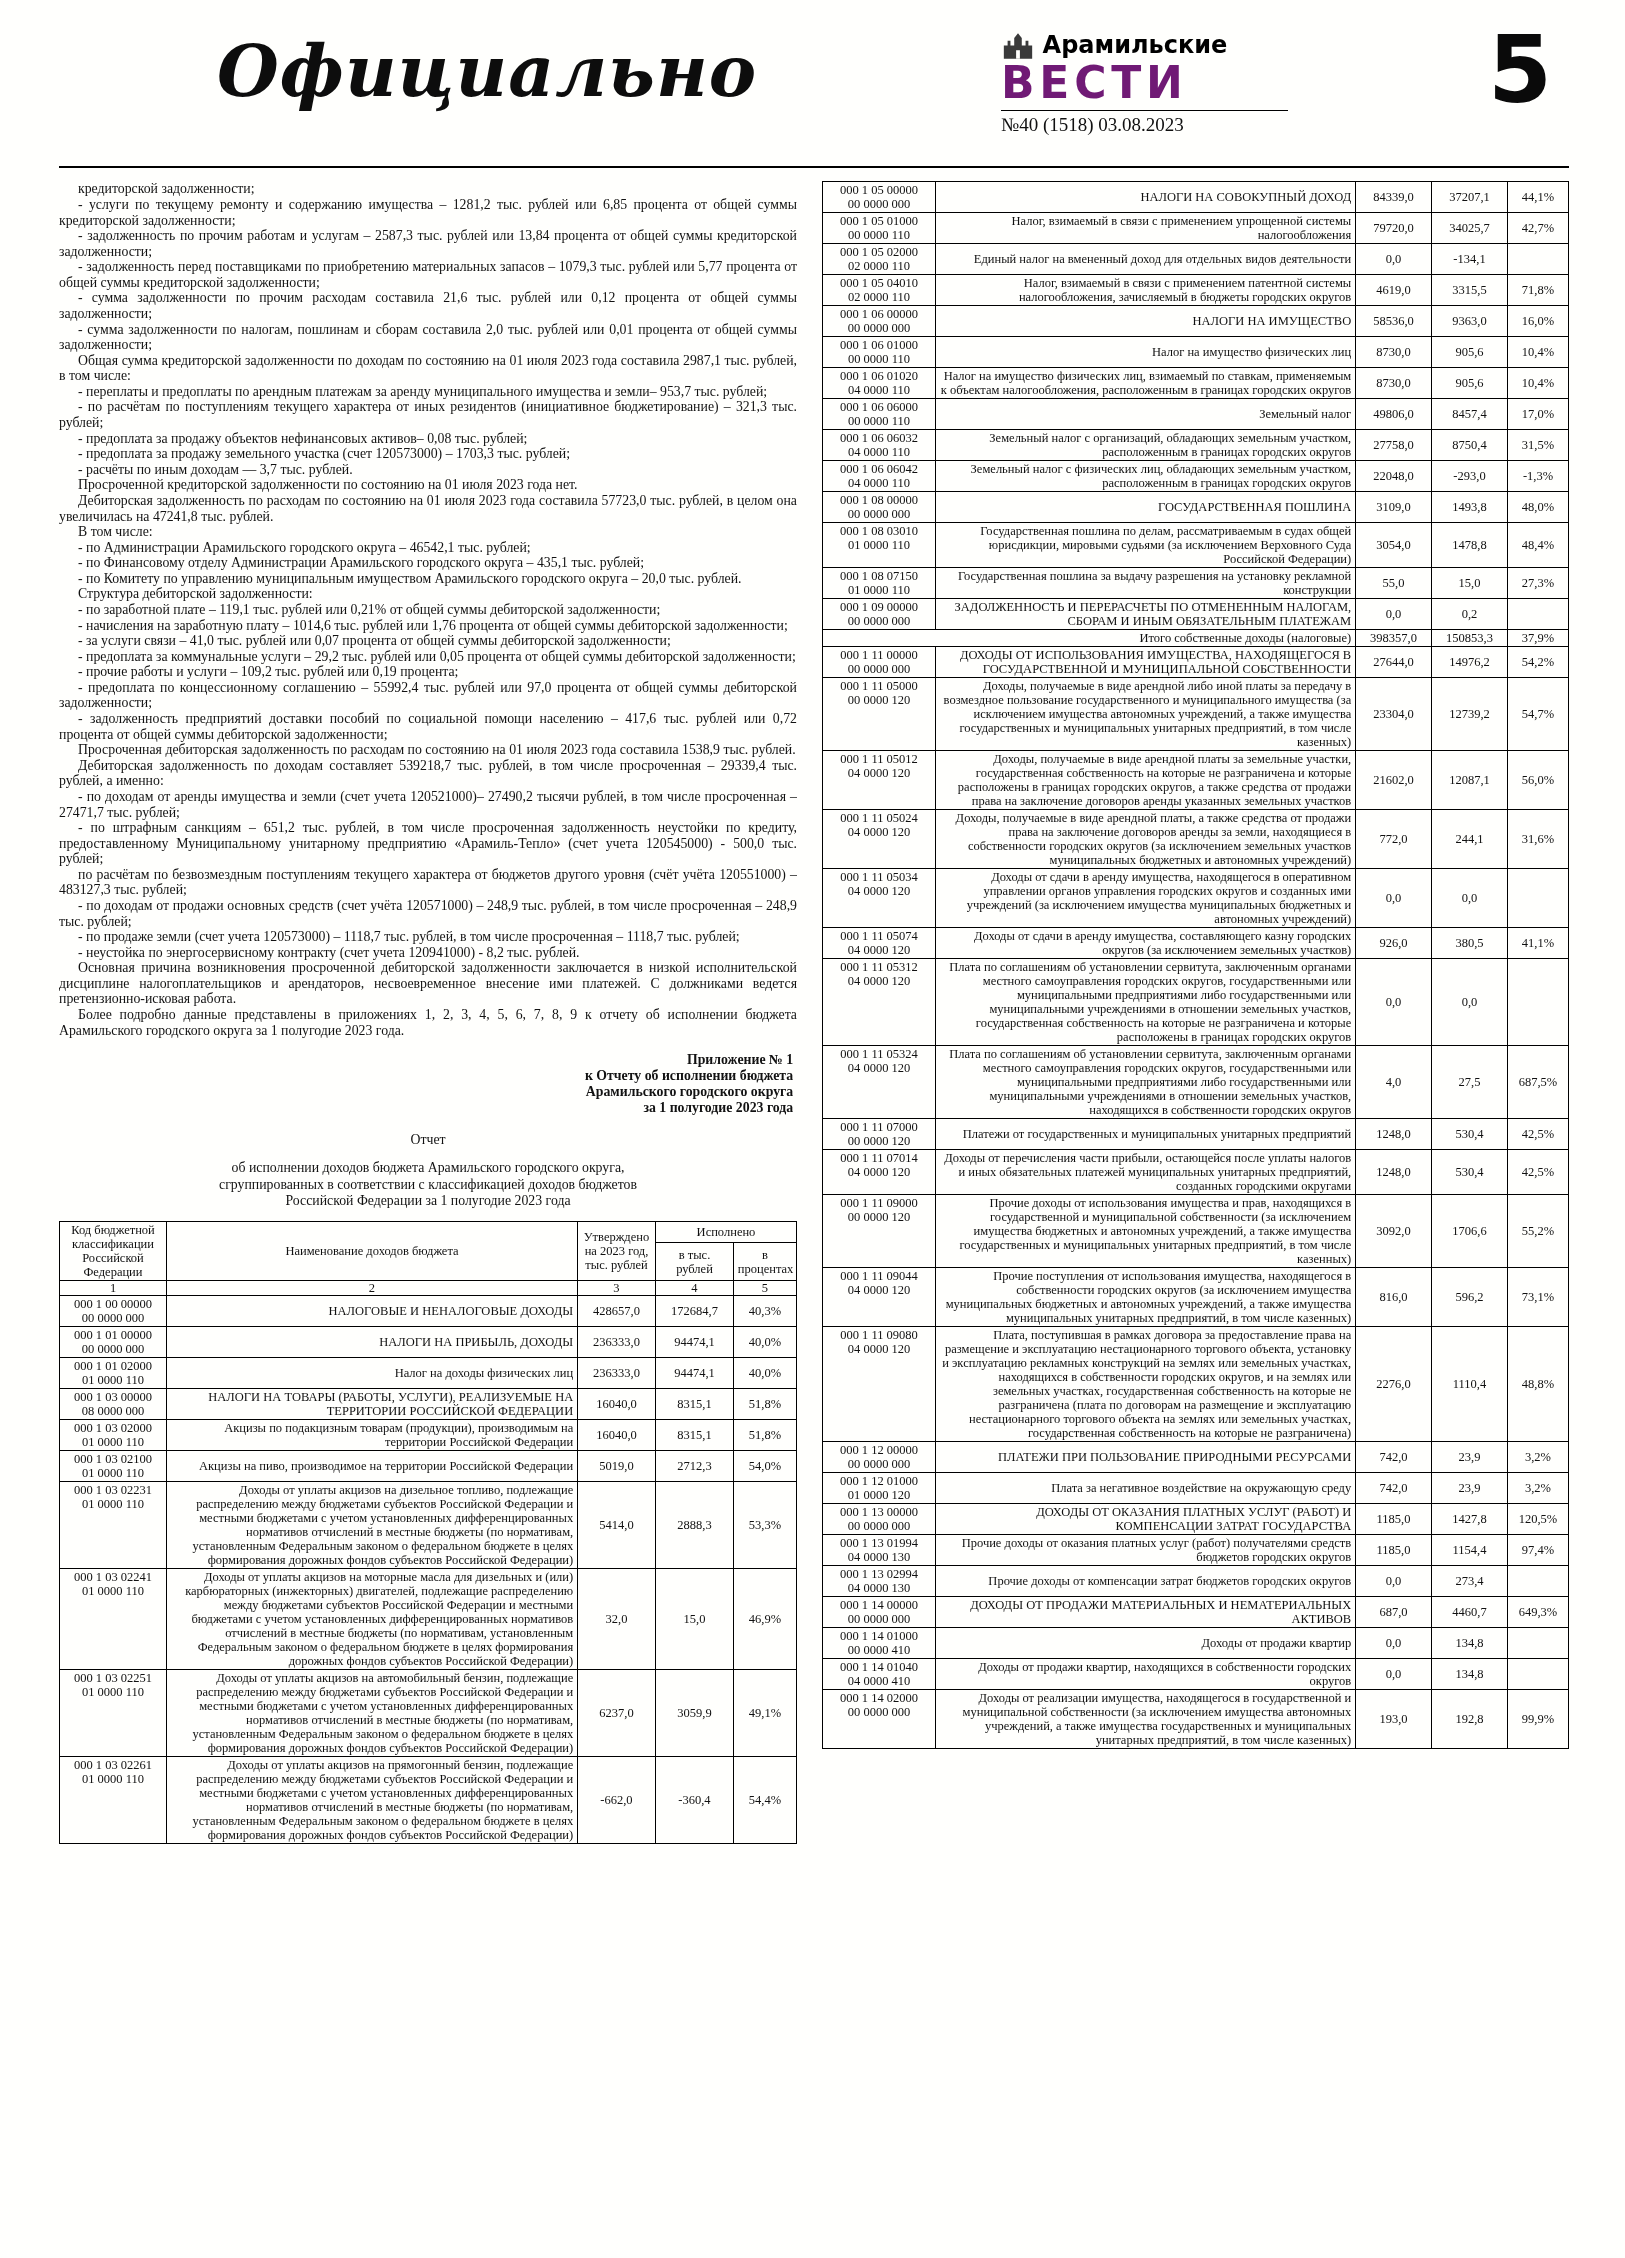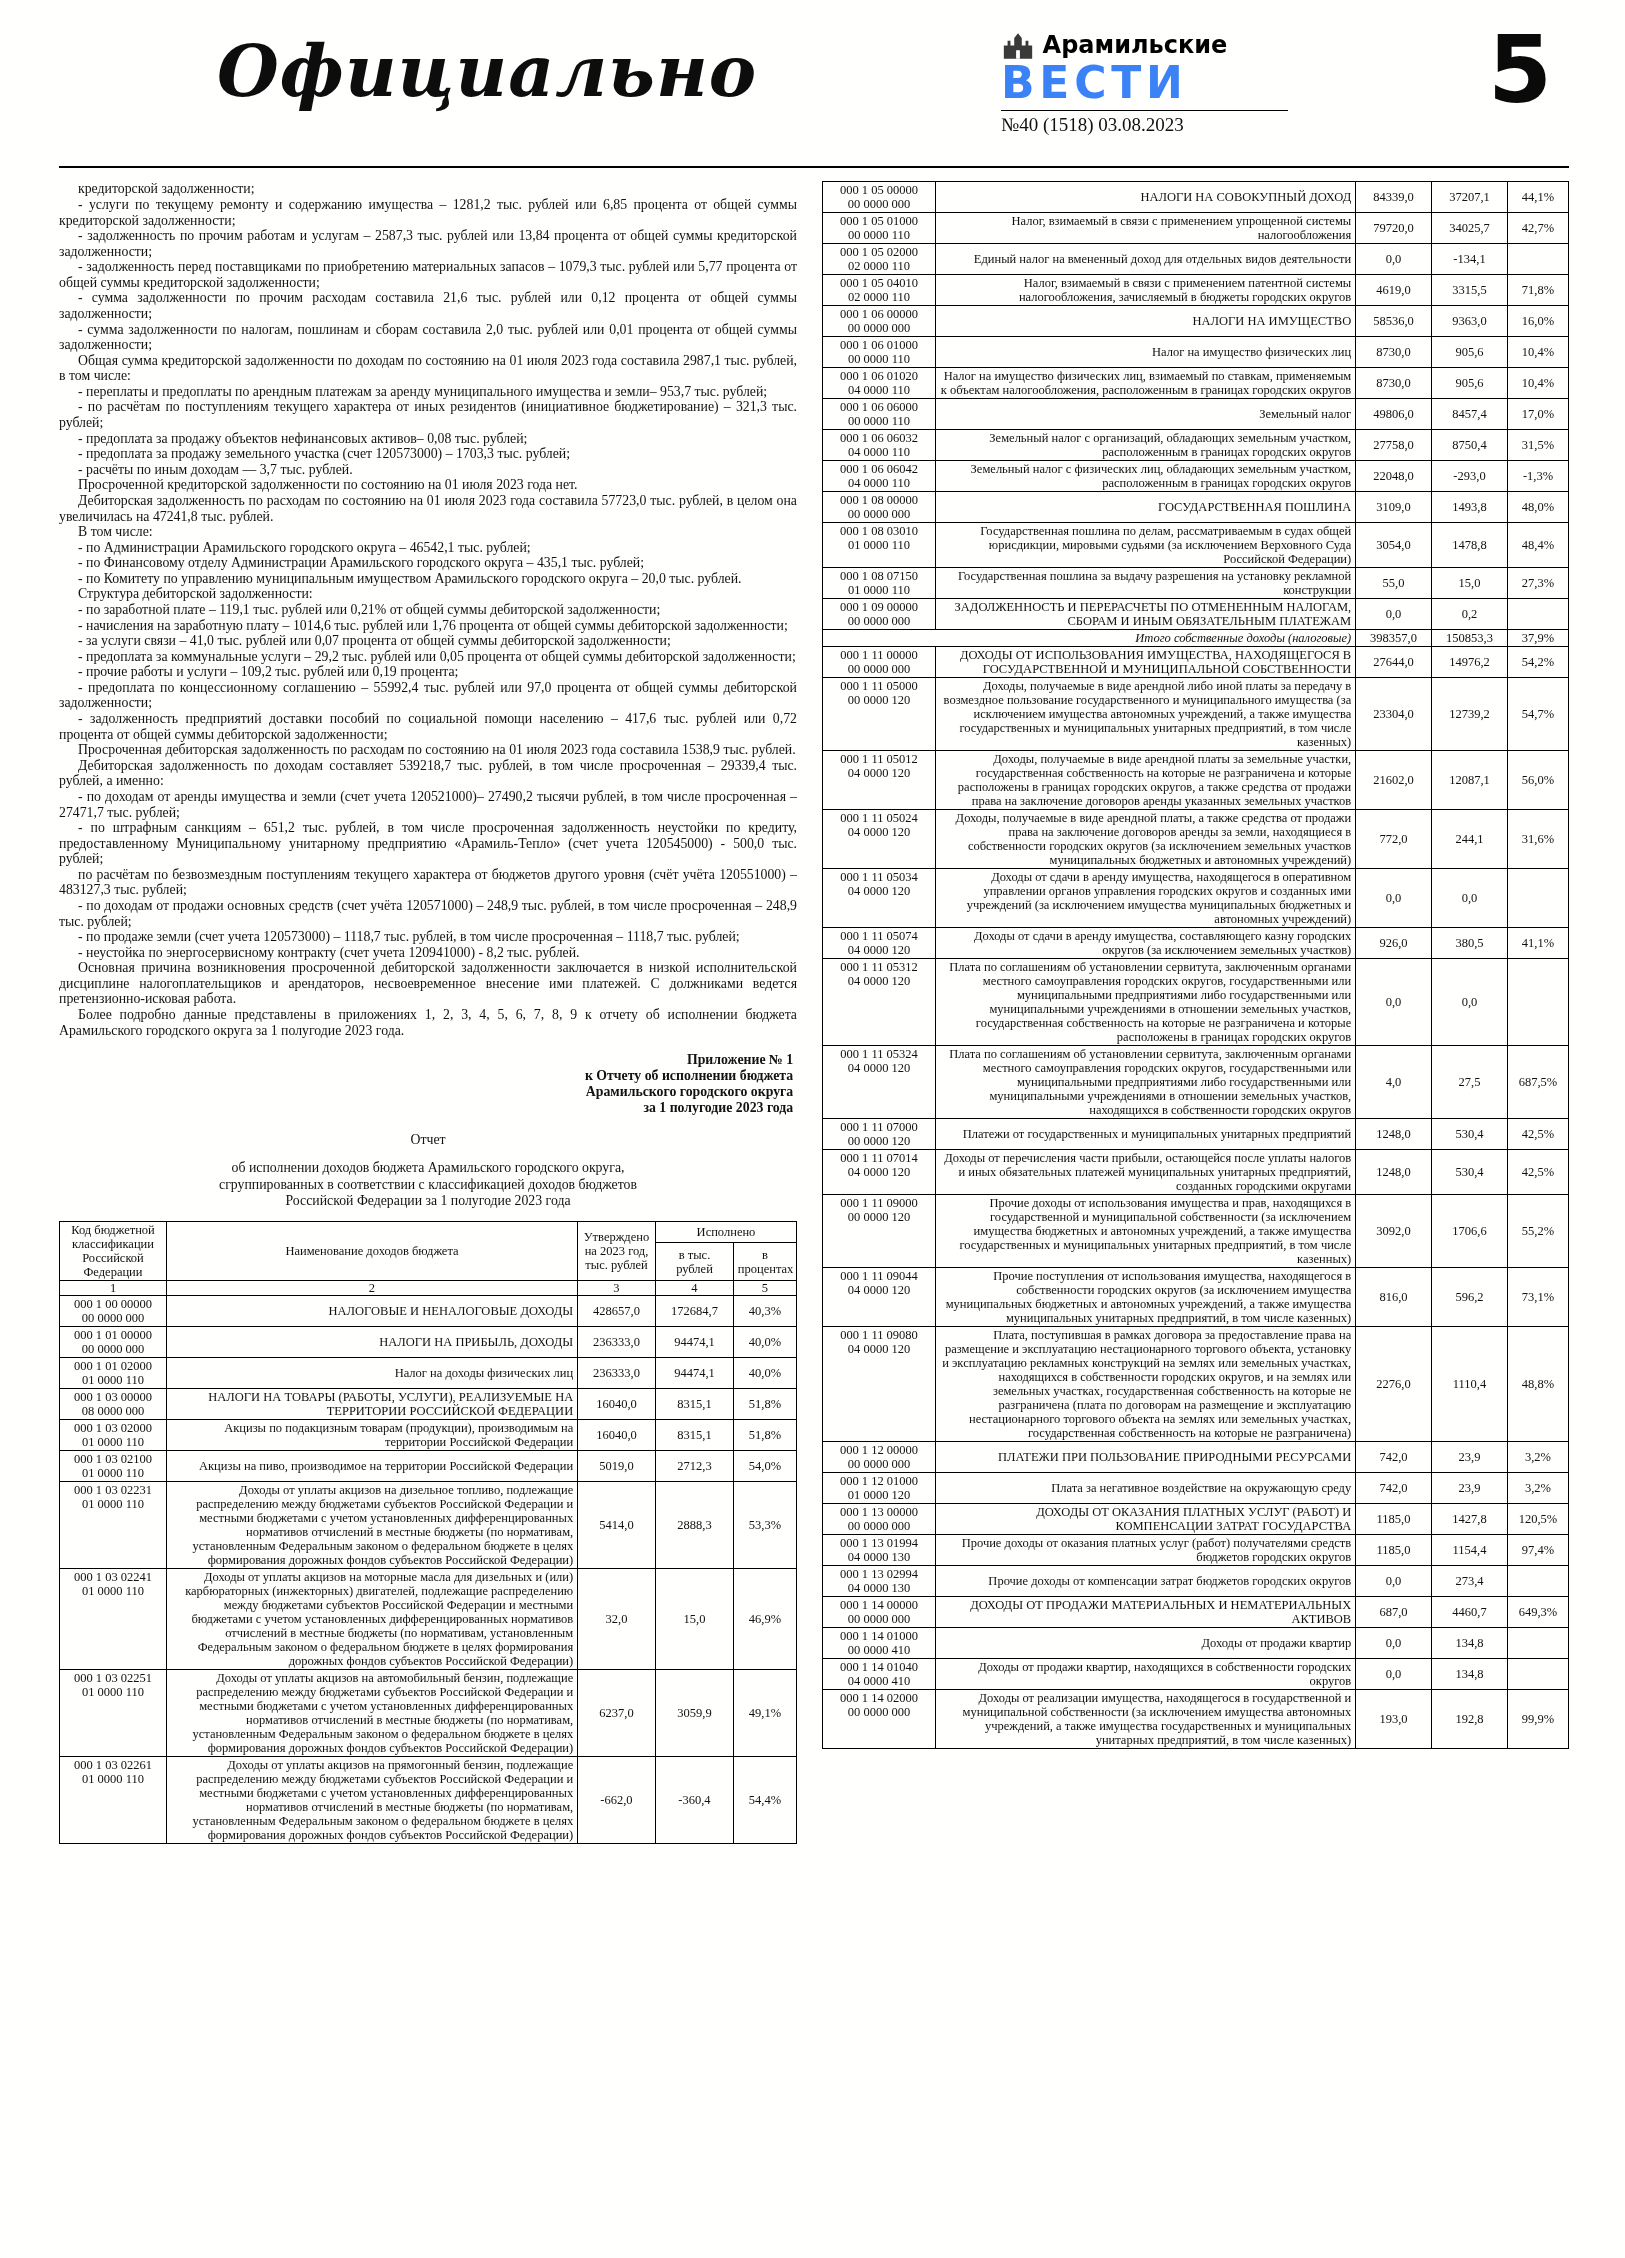--- a/index.html
+++ b/index.html
@@ -18,21 +18,21 @@
     font-size: 71px; letter-spacing: 1px; color: #0d0d0d;
   }
   .brand { position: absolute; left: 942px; top: 7.6px; width: 315px; }
   .brand-top-row { display: flex; align-items: center; gap: 7.6px; }
   .brand-emblem { display: inline-block; line-height: 0; }
   .brand-name-top {
     font-family: "DejaVu Sans", sans-serif; font-weight: bold; font-size: 24px; color: #000000;
   }
   .brand-name-bottom {
     font-family: "DejaVu Sans", sans-serif; font-weight: 800; font-size: 44px;
-    letter-spacing: 4.8px; color: #3b82f6; line-height: 1.0; margin-top: 1px;
+    letter-spacing: 4.8px; color: #701a75; line-height: 1.0; margin-top: 1px;
   }
   .issue-line {
     margin-top: 5.7px; border-top: 1.9px solid #000; padding-top: 2.9px;
     font-size: 19px; font-family: "Liberation Serif", serif; color: #111; width: 287px;
   }
   .page-number {
     position: absolute; right: 17px; top: -5.7px;
     font-family: "DejaVu Sans", sans-serif; font-weight: bold; font-size: 92px; color: #0a0a0a;
   }
 
@@ -54,21 +54,21 @@
   table.budget-table {
     width: 100%; border-collapse: collapse; table-layout: fixed;
     font-size: 12.5px; line-height: 1.12; margin-top: 11.5px; color: #111;
   }
   .col-right table.budget-table { margin-top: 0; }
   .budget-table th, .budget-table td { border: 1px solid #000; padding: 1px 3.8px; }
   .budget-table th { font-weight: normal; text-align: center; vertical-align: middle; }
   .code-cell { text-align: center; vertical-align: top; white-space: pre-line; padding-top: 1.9px; }
   .name-cell { text-align: right; vertical-align: middle; }
   .num-cell  { text-align: center; vertical-align: middle; }
-  .total-cell { font-style: italic; }
+  .total-cell { }
   .colnum-row th { padding: 0 1.9px; }
 </style>
 </head>
 <body>
 
 <div class="page">
 
   <header class="page-header">
     <div class="masthead-title">Официально</div>
     <div class="brand">

